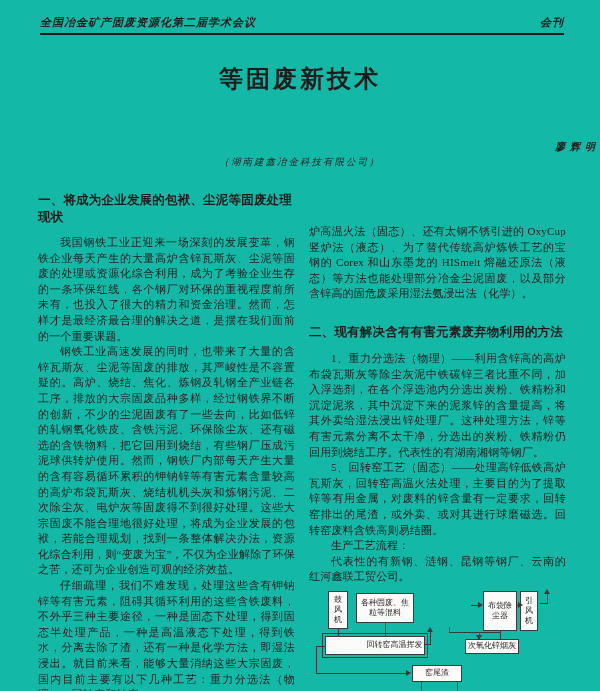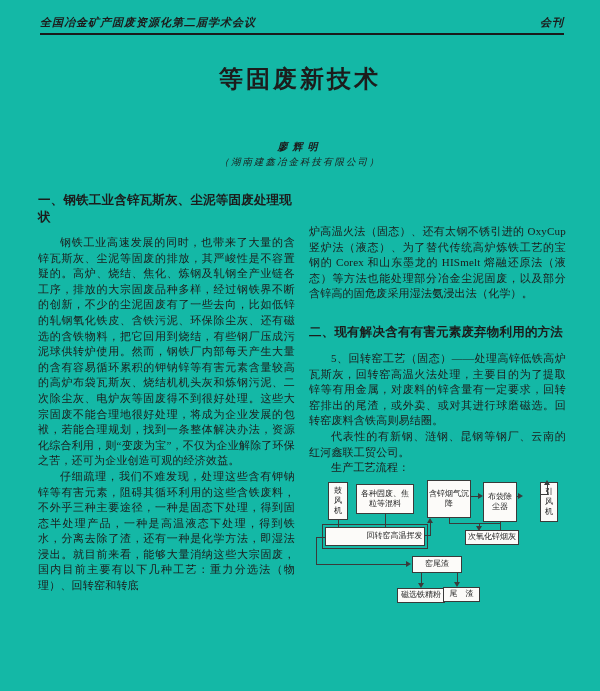--- a/index.html
+++ b/index.html
@@ -19,21 +19,21 @@
     font-weight:bold;font-style:italic;font-size:11px;letter-spacing:1px;
     border-bottom:2px solid #1a1a1a;padding-bottom:3px;
   }
   
   .title{
     position:absolute;top:58px;left:0;width:600px;text-align:center;
     font-family:"Liberation Sans","DejaVu Sans",sans-serif;
     font-weight:bold;font-size:24px;line-height:42px;letter-spacing:3px;
   }
   .author{
-    position:absolute;top:140px;left:0;width:600px;text-align:center;
+    position:absolute;top:140px;left:0;width:600px;text-align:right;
     font-weight:bold;font-style:italic;font-size:10px;letter-spacing:5px;
   }
   .affil{
     position:absolute;top:156px;left:0;width:600px;text-align:center;
     font-style:italic;font-size:9.5px;letter-spacing:2px;
   }
   
   .cols{
     position:absolute;top:192px;left:38px;width:528px;
     display:flex;gap:14px;
@@ -83,47 +83,46 @@
   <div class="title">
     <div>等固废新技术</div>
   </div>
 
   <div class="author">廖辉明</div>
   <div class="affil">（湖南建鑫冶金科技有限公司）</div>
 
   <div class="cols">
 
     <div class="col">
-      <h3 class="sec-h">一、钢铁工业含锌瓦斯灰、尘泥等固废处理现状</h3>
+      <h3 class="sec-h">一、将成为企业发展的包袱、尘泥等固废处理现状</h3>
+      <p>我国钢铁工业正迎来一场深刻的发展变革，钢铁企业每天产生的大量高炉含锌瓦斯灰、尘泥等固废的处理或资源化综合利用，成为了考验企业生存的一条环保红线，各个钢厂对环保的重视程度前所未有，也投入了很大的精力和资金治理。然而，怎样才是最经济最合理的解决之道，是摆在我们面前的一个重要课题。</p>
       <p>钢铁工业高速发展的同时，也带来了大量的含锌瓦斯灰、尘泥等固废的排放，其严峻性是不容置疑的。高炉、烧结、焦化、炼钢及轧钢全产业链各工序，排放的大宗固废品种多样，经过钢铁界不断的创新，不少的尘泥固废有了一些去向，比如低锌的轧钢氧化铁皮、含铁污泥、环保除尘灰、还有磁选的含铁物料，把它回用到烧结，有些钢厂压成污泥球供转炉使用。然而，钢铁厂内部每天产生大量的含有容易循环累积的钾钠锌等有害元素含量较高的高炉布袋瓦斯灰、烧结机机头灰和炼钢污泥、二次除尘灰、电炉灰等固废得不到很好处理。这些大宗固废不能合理地很好处理，将成为企业发展的包袱，若能合理规划，找到一条整体解决办法，资源化综合利用，则“变废为宝”，不仅为企业解除了环保之苦，还可为企业创造可观的经济效益。</p>
       <p>仔细疏理，我们不难发现，处理这些含有钾钠锌等有害元素，阻碍其循环利用的这些含铁废料，不外乎三种主要途径，一种是固态下处理，得到固态半处理产品，一种是高温液态下处理，得到铁水，分离去除了渣，还有一种是化学方法，即湿法浸出。就目前来看，能够大量消纳这些大宗固废，国内目前主要有以下几种工艺：重力分选法（物理）、回转窑和转底</p>
     </div>
 
     <div class="col">
       <p class="noindent">炉高温火法（固态）、还有太钢不锈引进的 OxyCup 竖炉法（液态）、为了替代传统高炉炼铁工艺的宝钢的 Corex 和山东墨龙的 HISmelt 熔融还原法（液态）等方法也能处理部分冶金尘泥固废，以及部分含锌高的固危废采用湿法氨浸出法（化学）。</p>
       <h3 class="sec-h sec2">二、现有解决含有有害元素废弃物利用的方法</h3>
+      <p>1、重力分选法（物理）——利用含锌高的高炉布袋瓦斯灰等除尘灰泥中铁碳锌三者比重不同，加入浮选剂，在各个浮选池内分选出炭粉、铁精粉和沉淀泥浆，其中沉淀下来的泥浆锌的含量提高，将其外卖给湿法浸出锌处理厂。这种处理方法，锌等有害元素分离不太干净，分选出的炭粉、铁精粉仍回用到烧结工序。代表性的有湖南湘钢等钢厂。</p>
       <p>5、回转窑工艺（固态）——处理高锌低铁高炉瓦斯灰，回转窑高温火法处理，主要目的为了提取锌等有用金属，对废料的锌含量有一定要求，回转窑排出的尾渣，或外卖、或对其进行球磨磁选。回转窑废料含铁高则易结圈。</p>
+      <p>生产工艺流程：</p>
       <p>代表性的有新钢、涟钢、昆钢等钢厂、云南的红河鑫联工贸公司。</p>
-      <p>生产工艺流程：</p>
 
       <div class="flow">
 
         <div class="fb fb-v" style="left:19px;top:2px;width:20px;height:38px;">
             <span class="wrap">鼓风机</span>
           </div>
         <div class="fb" style="left:47px;top:4px;width:58px;height:30px;">
             <span class="wrap">各种固废、焦粒等混料</span>
           </div>
-        <div class="fb" style="left:118px;top:0px;width:44px;height:38px;">
-            <span class="wrap">含锌烟气沉降</span>
-          </div>
         <div class="fb" style="left:174px;top:2px;width:34px;height:40px;">
             <span class="wrap">布袋除尘器</span>
           </div>
-        <div class="fb fb-v" style="left:231px;top:2px;width:18px;height:40px;">
+        <div class="fb fb-v" style="left:211px;top:2px;width:18px;height:40px;">
             <span class="wrap">引风机</span>
           </div>
         <div class="fb fb-dbl" style="left:16px;top:47px;width:100px;height:19px;">
             <span class="wrap">回转窑高温挥发</span>
           </div>
         <div class="fb" style="left:156px;top:50px;width:54px;height:15px;">
             <span class="wrap">次氧化锌烟灰</span>
           </div>
         <div class="fb" style="left:103px;top:76px;width:50px;height:17px;">
             <span class="wrap">窑尾渣</span>

